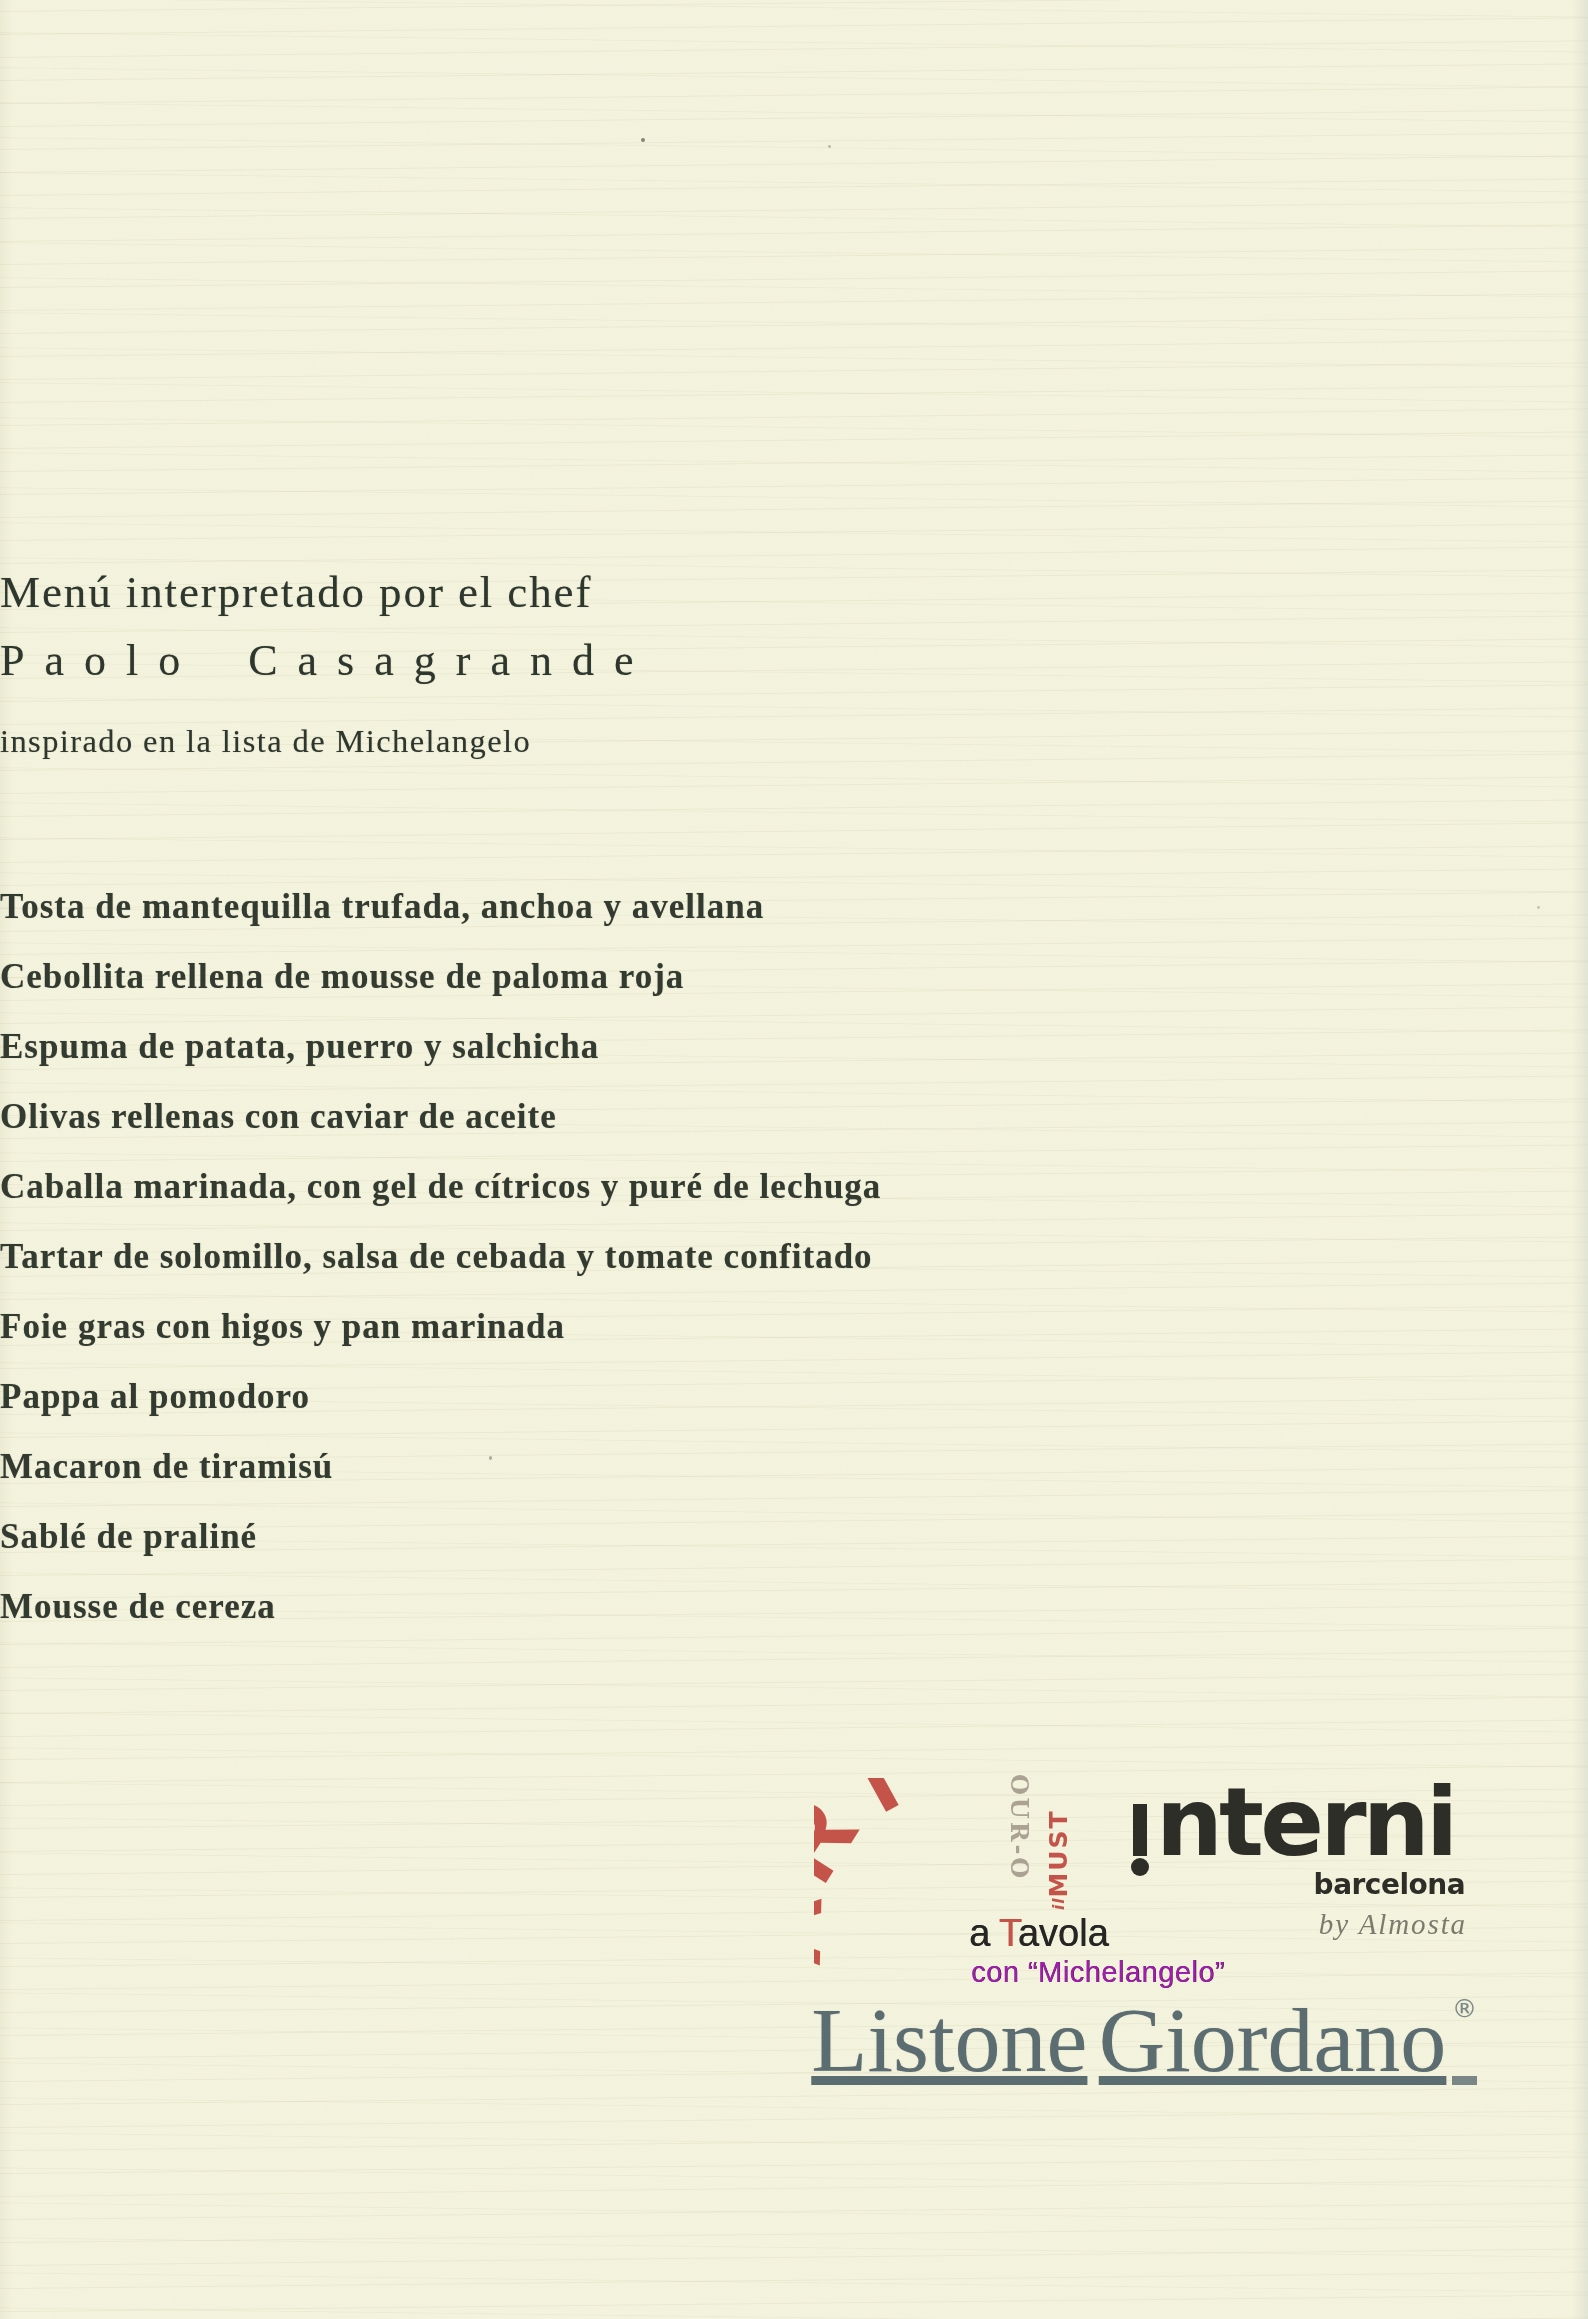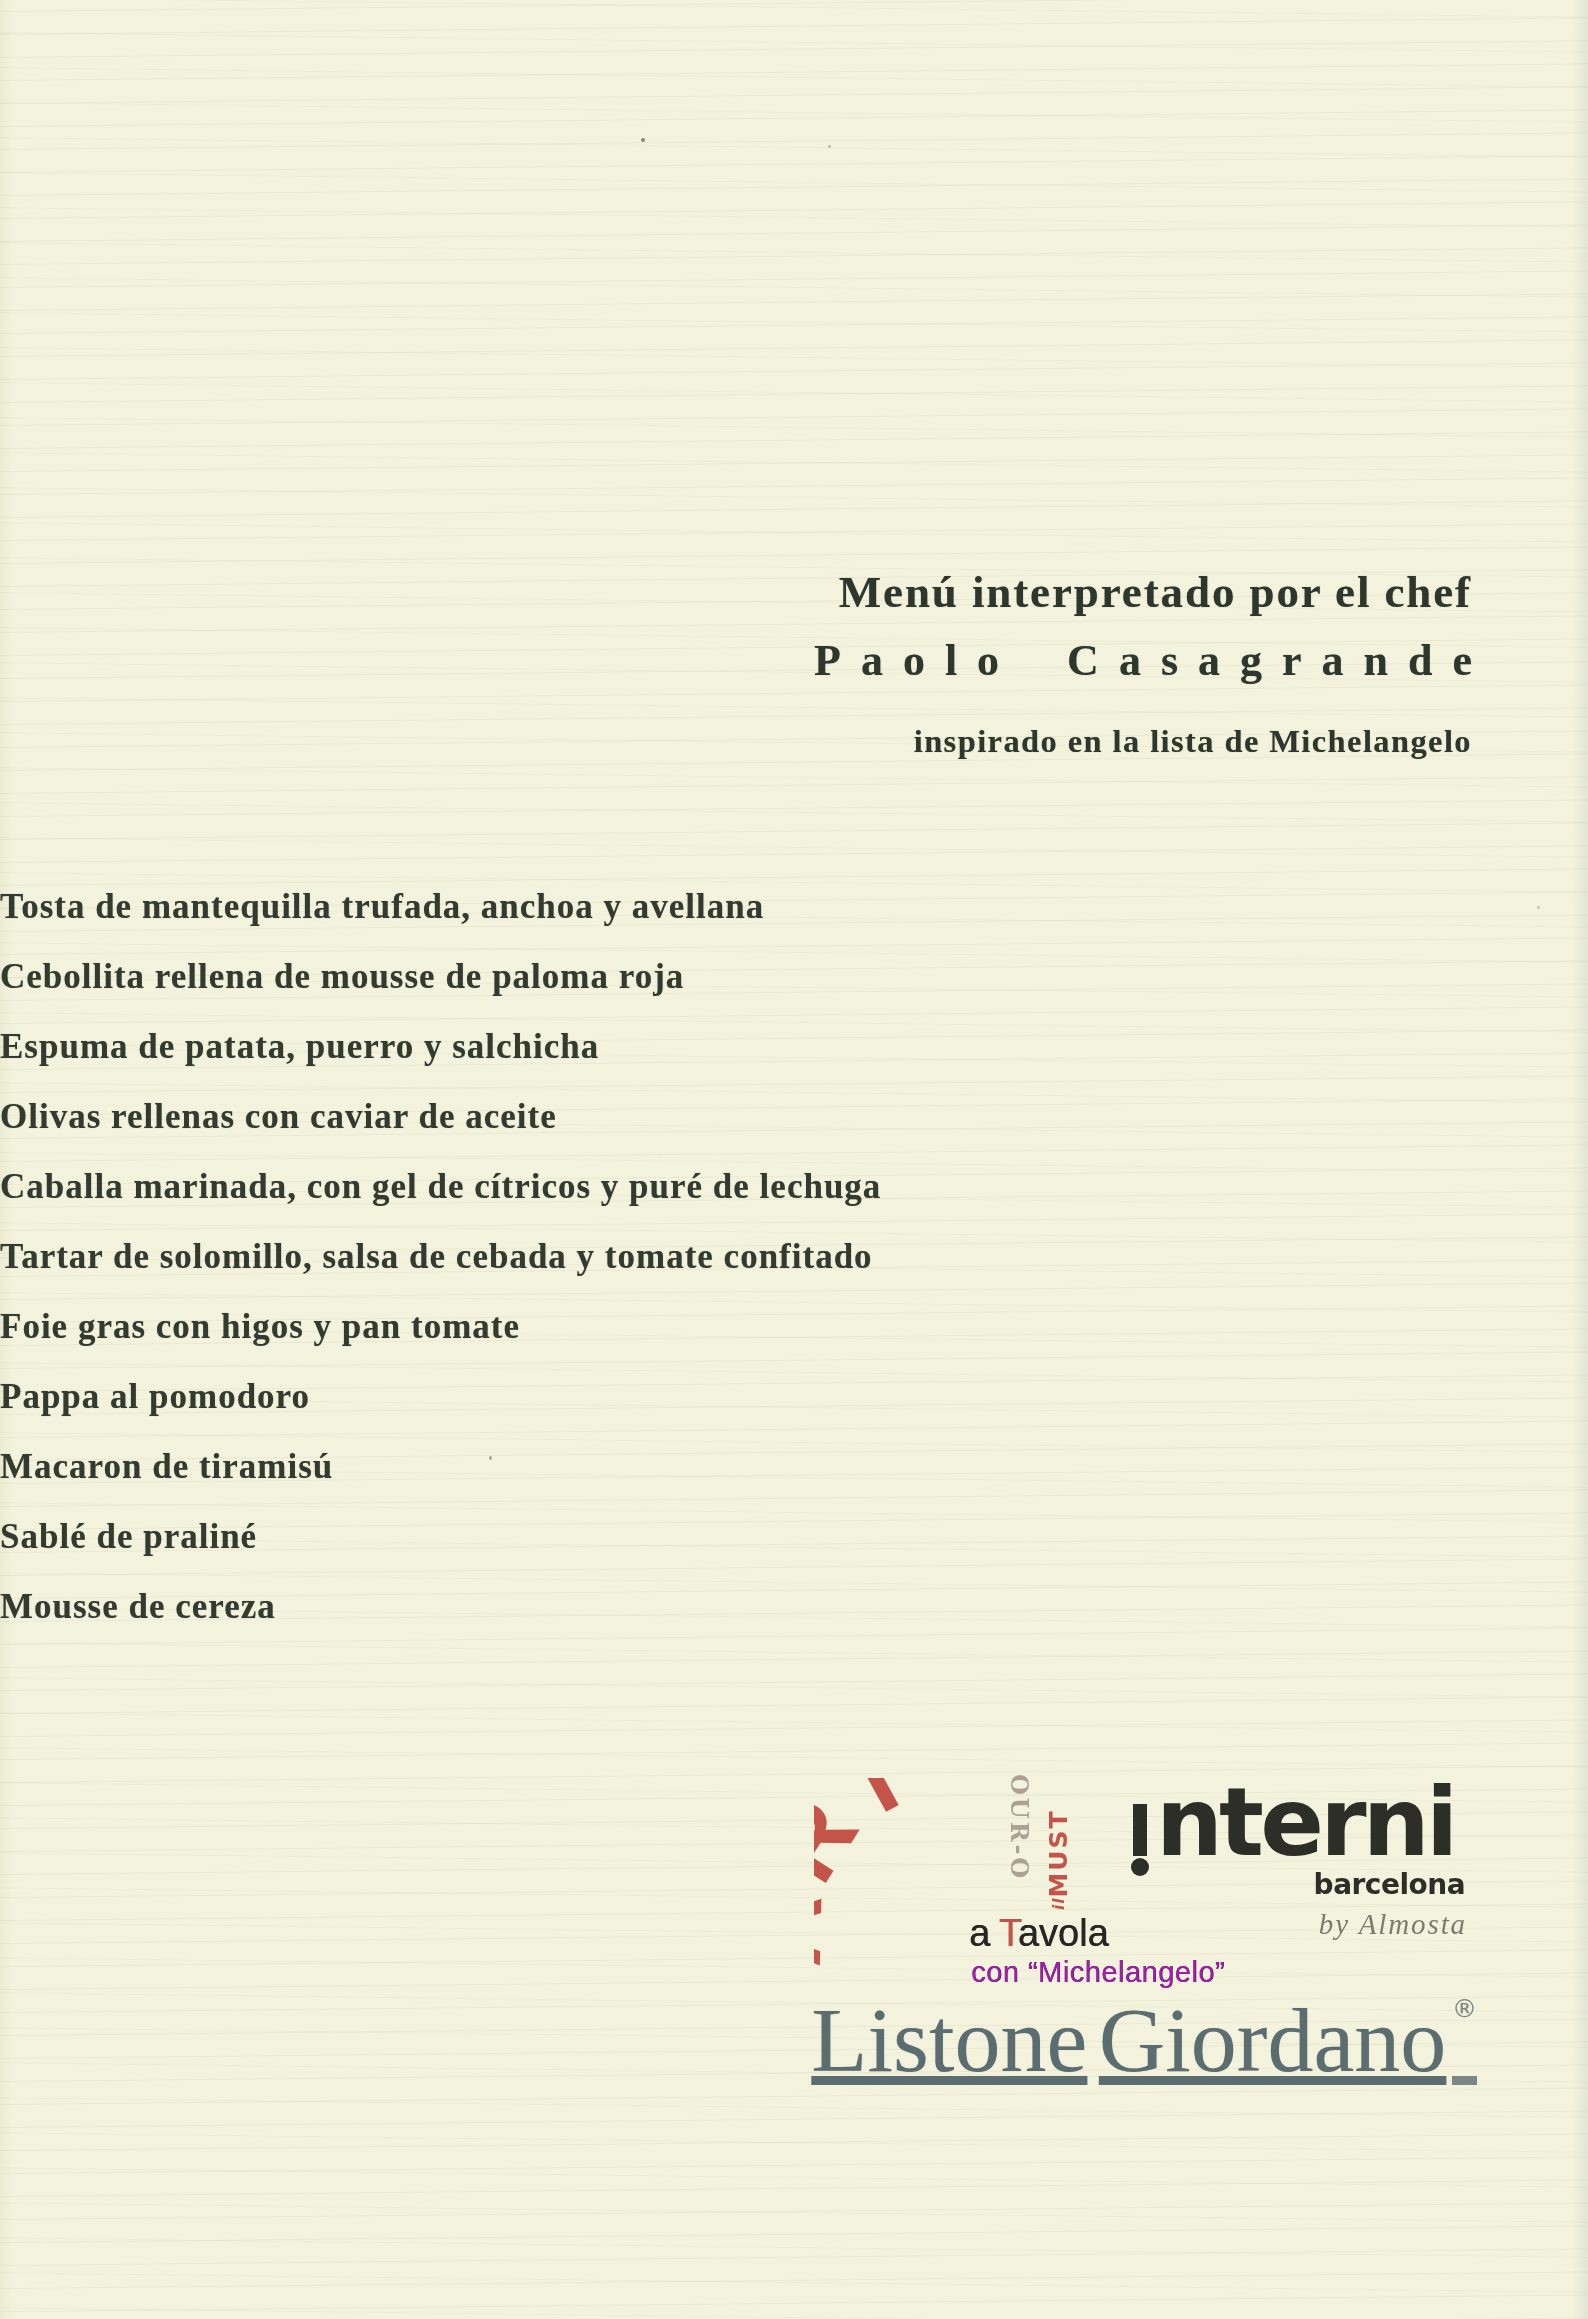--- a/index.html
+++ b/index.html
@@ -21,22 +21,22 @@
     position:absolute; top:0; right:0; width:17px; height:100%; pointer-events:none;
     background:linear-gradient(to left, rgba(190,200,196,0.35), rgba(190,200,196,0));
   }
   .speck { position:absolute; border-radius:50%; background:#3c3c32; pointer-events:none; }
   .speck.s1 { left:641px; top:138px; width:3.8px; height:3.8px; opacity:.6; }
   .speck.s2 { left:828px; top:145px; width:2.9px; height:2.9px; opacity:.3; }
   .speck.s3 { left:489px; top:1456px; width:2.9px; height:3.8px; opacity:.4; }
   .speck.s4 { left:1537px; top:906px; width:2.9px; height:2.9px; opacity:.25; }
 
   
-  .heading { position:absolute; top:570px; left:0; right:117px; text-align:right;
-             color:#2e372e; font-weight:bold;
+  .heading { position:absolute; top:570px; left:0; right:117px; 
+             color:#2e372e; font-weight:normal;
              text-shadow:0 0 1px rgba(46,55,46,0.4); }
   .heading-line1 { font-size:45px; line-height:1; letter-spacing:1.9px; }
   .heading-line2 { font-size:44px; line-height:1; letter-spacing:20px; word-spacing:17px;
                    margin-top:24px; margin-right:-20px; }
   .heading-line3 { font-size:32.5px; line-height:1; letter-spacing:1.4px; margin-top:42px; }
 
   
   .menu { position:absolute; top:872px; left:0; right:117px; 
           color:#333b31; font-weight:bold; font-size:35px; line-height:70px;
           letter-spacing:1px; text-shadow:0 0 1px rgba(51,59,49,0.35); }
@@ -115,21 +115,21 @@
     <div class="heading-line3">inspirado en la lista de Michelangelo</div>
   </div>
 
   <div class="menu">
     <div>Tosta de mantequilla trufada, anchoa y avellana</div>
     <div>Cebollita rellena de mousse de paloma roja</div>
     <div>Espuma de patata, puerro y salchicha</div>
     <div>Olivas rellenas con caviar de aceite</div>
     <div>Caballa marinada, con gel de cítricos y puré de lechuga</div>
     <div>Tartar de solomillo, salsa de cebada y tomate confitado</div>
-    <div>Foie gras con higos y pan tomate</div>
+    <div>Foie gras con higos y pan marinada</div>
     <div>Pappa al pomodoro</div>
     <div>Macaron de tiramisú</div>
     <div>Sablé de praliné</div>
     <div>Mousse de cereza</div>
   </div>
 
   <svg class="art-arc-svg" width="220" height="206" viewBox="0 0 230 215" aria-hidden="true">
     <defs>
       <path id="artArc" d="M 12 200 A 150 150 0 0 1 212 22" fill="none"></path>
     </defs>

